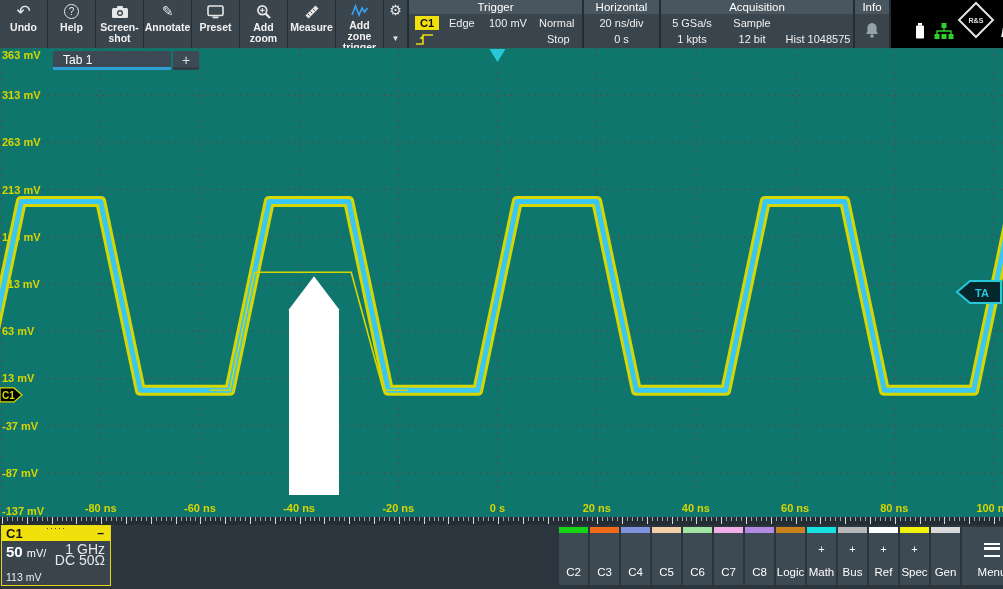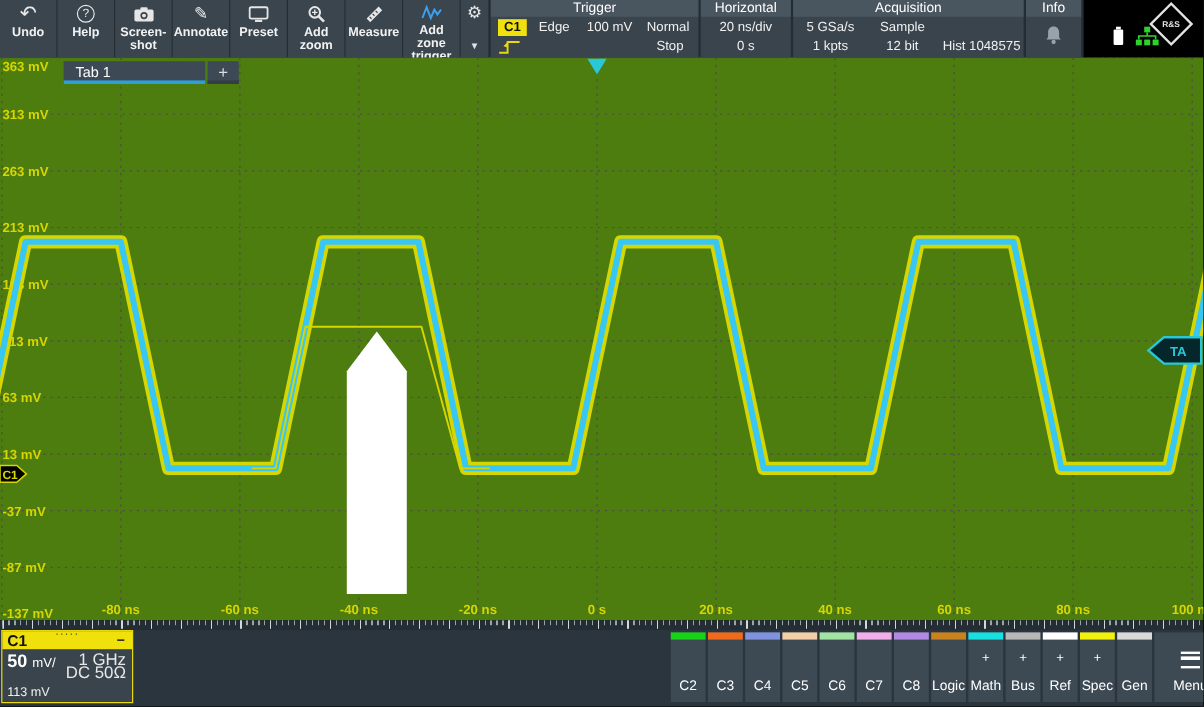--- a/index.html
+++ b/index.html
@@ -24,21 +24,21 @@
   .abs{position:absolute;white-space:nowrap;}
   .badge-c1{background:#f0e10d;color:#111;font-weight:bold;font-size:11px;text-align:center;width:24px;height:14px;line-height:14px;}
   .statusblack{flex:1 1 auto;background:#000;position:relative;}
   .lxi{font-style:italic;font-weight:bold;font-size:12px;color:#f0f0f0;letter-spacing:1px;margin-left:38px;}
   .rslogo{position:absolute;top:7px;right:14px;width:22px;height:22px;border:2.5px solid #e2e2e2;transform:rotate(45deg);
           display:flex;align-items:center;justify-content:center;}
   .rslogo span{transform:rotate(-45deg);font-size:7px;font-weight:bold;color:#e2e2e2;}
   .statusicons{position:absolute;left:24px;bottom:5px;display:flex;align-items:center;gap:9px;}
 
   
-  .scope{position:absolute;top:48px;left:0;width:1003px;height:469px;background:#4d7c0f;}
+  .scope{position:absolute;top:48px;left:0;width:1003px;height:469px;background:#0f766e;}
   .tabbar{position:absolute;top:3px;left:53px;display:flex;z-index:5;}
   .tab{width:118px;height:19px;background:#3d4a55;border-bottom:3px solid #2f9fd6;color:#fff;font-size:12px;line-height:19px;
        padding-left:10px;box-sizing:border-box;cursor:pointer;}
   .tab-add{width:26px;height:19px;background:#3d4a55;border-bottom:3px solid #323d46;margin-left:2px;text-align:center;
        line-height:19px;color:#ddd;font-size:14px;cursor:pointer;box-sizing:border-box;}
 
   
   .ruler{position:absolute;top:517px;left:0;width:1003px;height:8px;background-color:#242d34;
     background-image:
       repeating-linear-gradient(90deg,#d2d9dd 0 1px,transparent 1px 24.8px),
@@ -181,21 +181,21 @@
       <div class="sec-title">Acquisition</div>
       <div class="sec-body">
         <span class="abs" style="left:0;width:62px;top:3px;text-align:center">5 GSa/s</span>
         <span class="abs" style="left:0;width:62px;top:19px;text-align:center">1 kpts</span>
         <span class="abs" style="left:62px;width:58px;top:3px;text-align:center">Sample</span>
         <span class="abs" style="left:62px;width:58px;top:19px;text-align:center">12 bit</span>
         <span class="abs" style="left:120px;width:74px;top:19px;text-align:center">Hist 1048575</span>
       </div>
     </section>
 
-    <section class="sec" style="width:48px">
+    <section class="sec" style="width:36px">
       <div class="sec-title">Info</div>
       <div class="sec-body" style="display:flex;align-items:center;justify-content:center">
         <span>
           <svg width="16" height="17" viewBox="0 0 16 17">
               <path d="M8 1 C5 1 3.4 3.2 3.4 6 L3.4 10 L2 12 L14 12 L12.6 10 L12.6 6 C12.6 3.2 11 1 8 1 Z" fill="#97a3ab"></path>
               <circle cx="8" cy="14" r="1.8" fill="#97a3ab"></circle>
             </svg>
         </span>
       </div>
     </section>

